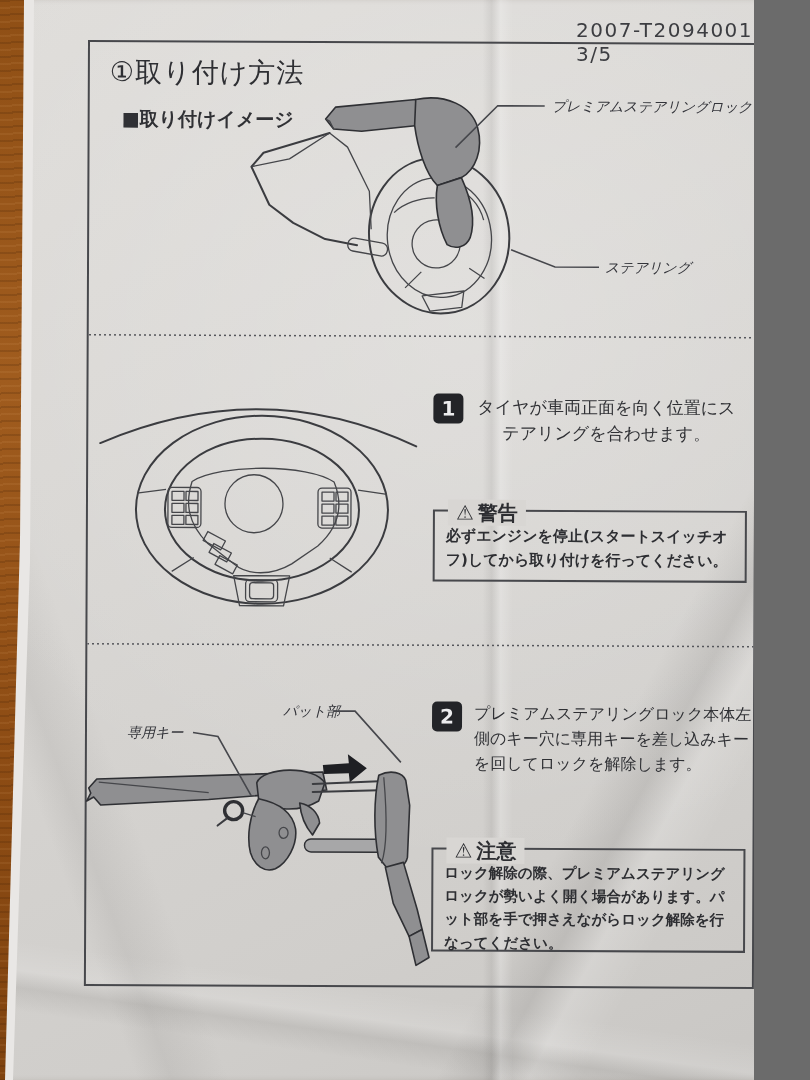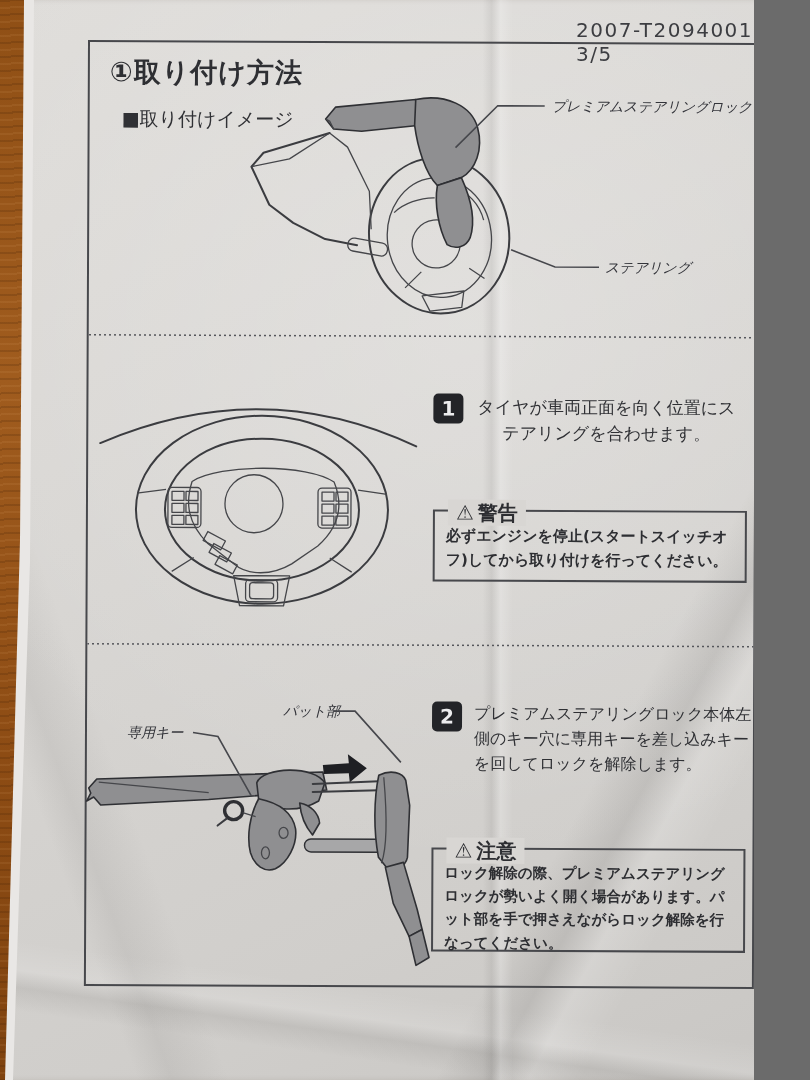--- a/index.html
+++ b/index.html
@@ -25,22 +25,22 @@
       linear-gradient(90deg,transparent 64%,rgba(90,88,86,.10) 65.2%,rgba(255,255,255,.22) 66.4%,transparent 68%),
       linear-gradient(118deg,transparent 76%,rgba(90,88,86,.14) 80%,rgba(255,255,255,.16) 83%,transparent 87%),
       linear-gradient(8deg,transparent 6%,rgba(110,108,105,.14) 8%,rgba(255,255,255,.14) 9.5%,transparent 12%),
       linear-gradient(70deg,transparent 12%,rgba(100,98,96,.10) 15%,transparent 20%);}
 
   .page-code{position:absolute;left:576px;top:18px;font-size:20px;letter-spacing:1.5px;color:#3c3d41;}
 
   .frame{position:absolute;left:88px;top:40px;width:670px;height:946px;
     border:2px solid #47484c;transform:rotate(.25deg);transform-origin:top left;}
 
-  .title{position:absolute;left:20px;top:12px;margin:0;font-size:27px;font-weight:700;color:#2e2f33;letter-spacing:1px;}
-  .subtitle{position:absolute;left:32px;top:64px;font-size:19px;font-weight:400;color:#303135;}
+  .title{position:absolute;left:20px;top:12px;margin:0;font-size:27px;font-weight:400;color:#2e2f33;letter-spacing:1px;}
+  .subtitle{position:absolute;left:32px;top:64px;font-size:19px;font-weight:700;color:#303135;}
 
   .divider{position:absolute;left:0;width:100%;height:2px;
     background-image:repeating-linear-gradient(90deg,#55565b 0 2px,transparent 2px 5px);
     background-size:100% 1.5px;background-repeat:no-repeat;background-position:0 0;}
   .d1{top:292px;} .d2{top:601px;}
 
   .callout{position:absolute;font-size:14px;color:#33343a;white-space:nowrap;font-style:italic;}
 
   svg{position:absolute;overflow:visible;}
   .lines{left:0;top:0;pointer-events:none;}

